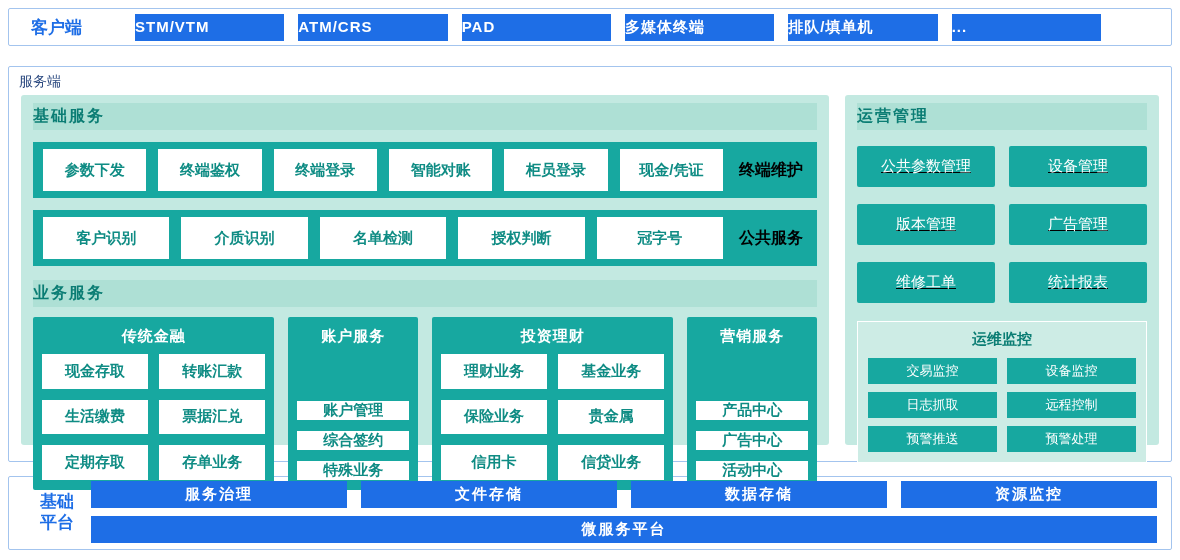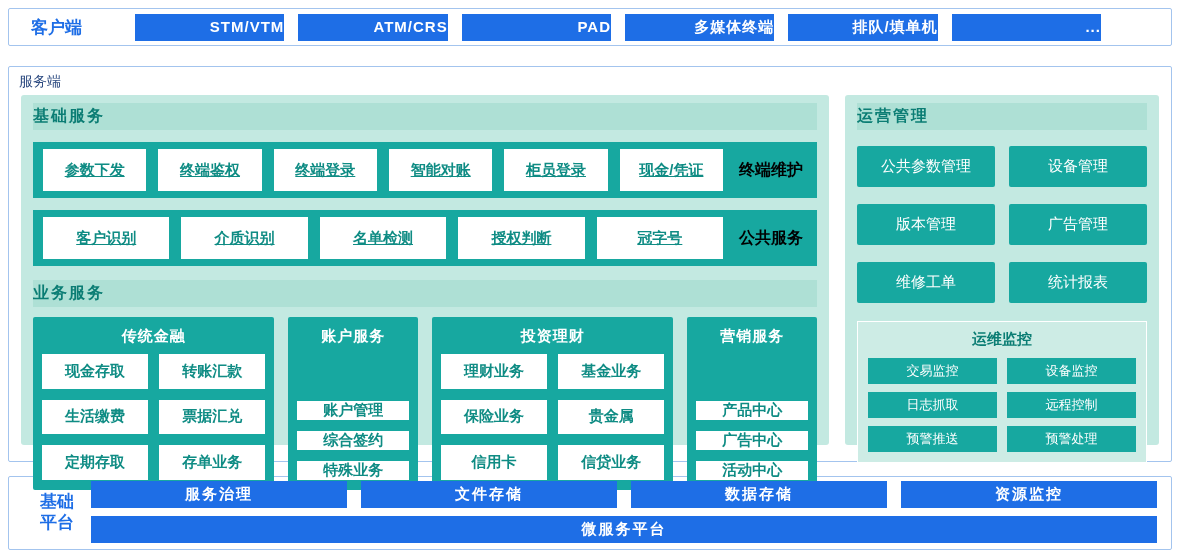--- a/index.html
+++ b/index.html
@@ -5,55 +5,55 @@
   * { box-sizing: border-box; margin: 0; padding: 0; }
   html, body { width: 1180px; height: 560px; background: #fff;
     font-family: "Liberation Sans", "DejaVu Sans", sans-serif; }
   .section { border: 1px solid #a3c4ee; background: #fff; border-radius: 2px; }
 
   
   .top { margin: 8px 8px 0; height: 38px; display: flex; align-items: center; padding: 5px 14px 5px 22px; }
   .blue-label { color: #1e6ee6; font-weight: bold; font-size: 17px; }
   .client-label { width: 104px; }
   .btn-row { flex: 1; display: flex; gap: 14px; margin-right: 56px; }
-  .bbtn { flex: 1; background: #1e6ee6; color: #fff; font-weight: bold; text-align: right;
+  .bbtn { flex: 1; background: #1e6ee6; color: #fff; font-weight: bold; text-align: left;
     padding: 4px 0; font-size: 15px; letter-spacing: 1px; }
 
   
   .middle { margin: 20px 8px 0; height: 396px; padding: 4px 0 0; }
   .server-label { color: #2c4a80; font-size: 14px; padding: 2px 0 2px 10px; }
   .middle-body { display: flex; gap: 16px; padding: 2px 12px 12px; height: calc(100% - 26px); }
 
   .panel { background: #c3e9e1; border-radius: 3px; padding: 8px 12px 12px;
     display: flex; flex-direction: column; }
   .panel.basic { flex: 1; }
   .panel.ops { width: 314px; }
   .panel-title { background: #aee0d5; color: #0b7d74; font-weight: bold; 
     font-size: 16px; padding: 3px 0; letter-spacing: 2px; }
 
   .band { background: #17a8a0; display: flex; align-items: center; gap: 12px;
     padding: 7px 10px; margin-top: 12px; }
   .wbtn { background: #fff; color: #0f8c84; font-weight: bold; display: flex;
     align-items: center; justify-content: center; font-size: 15px; }
-  .band .wbtn { flex: 1; height: 42px; text-decoration: underline; }
+  .band .wbtn { flex: 1; height: 42px; }
   .band-label { color: #000000; font-weight: bold; font-size: 16px; white-space: nowrap; padding: 0 4px; }
 
   .business-title { margin-top: 14px; }
   .groups { margin-top: 10px; flex: 1; display: flex; gap: 14px; }
   .group { background: #17a8a0; border-radius: 2px; padding: 8px 9px 10px;
     display: flex; flex-direction: column; }
   .group.wide { flex: 2; }
   .group.narrow { flex: 1; }
   .group-title { color: #fff; font-weight: bold; text-align: center; font-size: 15px;
     padding: 2px 0 8px; letter-spacing: 1px; }
   .group-grid { flex: 1; display: grid; gap: 11px; }
   .cols2 { grid-template-columns: 1fr 1fr; }
   .cols1 { grid-template-columns: 1fr; margin-top: 47px; }
 
-  .ops-grid { display: grid; grid-template-columns: 1fr 1fr; gap: 17px 14px; margin-top: 16px; }
+  .ops-grid { display: grid; grid-template-columns: 1fr 1fr; gap: 17px 14px; margin-top: 16px; text-decoration: underline; }
   .tbtn { background: #17a8a0; color: #fff; text-align: center; font-size: 15px;
     padding: 11px 0; border-radius: 2px; }
   .monitor { margin-top: 18px; background: #cdece5; border: 1px solid #ffffff;
     padding: 6px 10px 10px; flex: 1; }
   .monitor-title { text-align: center; color: #0b7d74; font-weight: bold; font-size: 15px; padding: 2px 0; }
   .monitor-grid { display: grid; grid-template-columns: 1fr 1fr; gap: 8px 10px; margin-top: 7px; }
   .tbtn-sm { background: #17a8a0; color: #fff; text-align: center; font-size: 13px; padding: 4px 0; }
 
   
   .bottom { margin: 14px 8px 0; height: 74px; display: flex; align-items: center;

